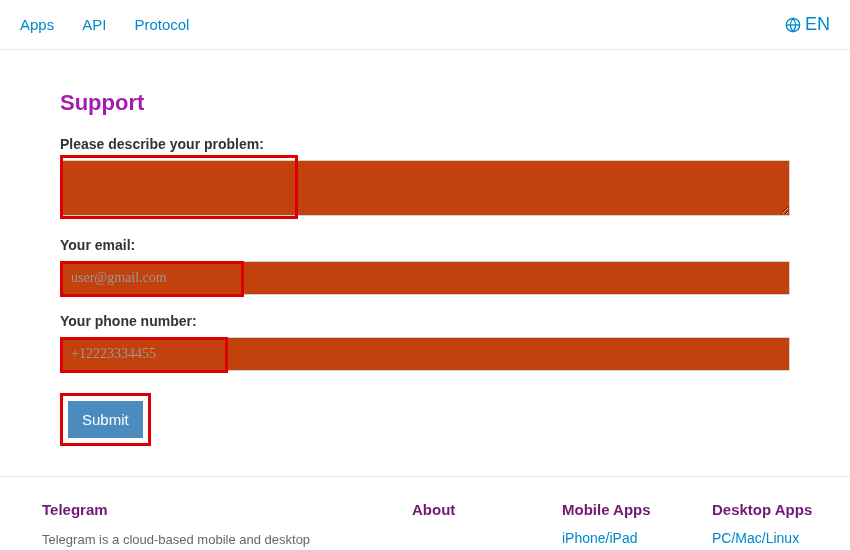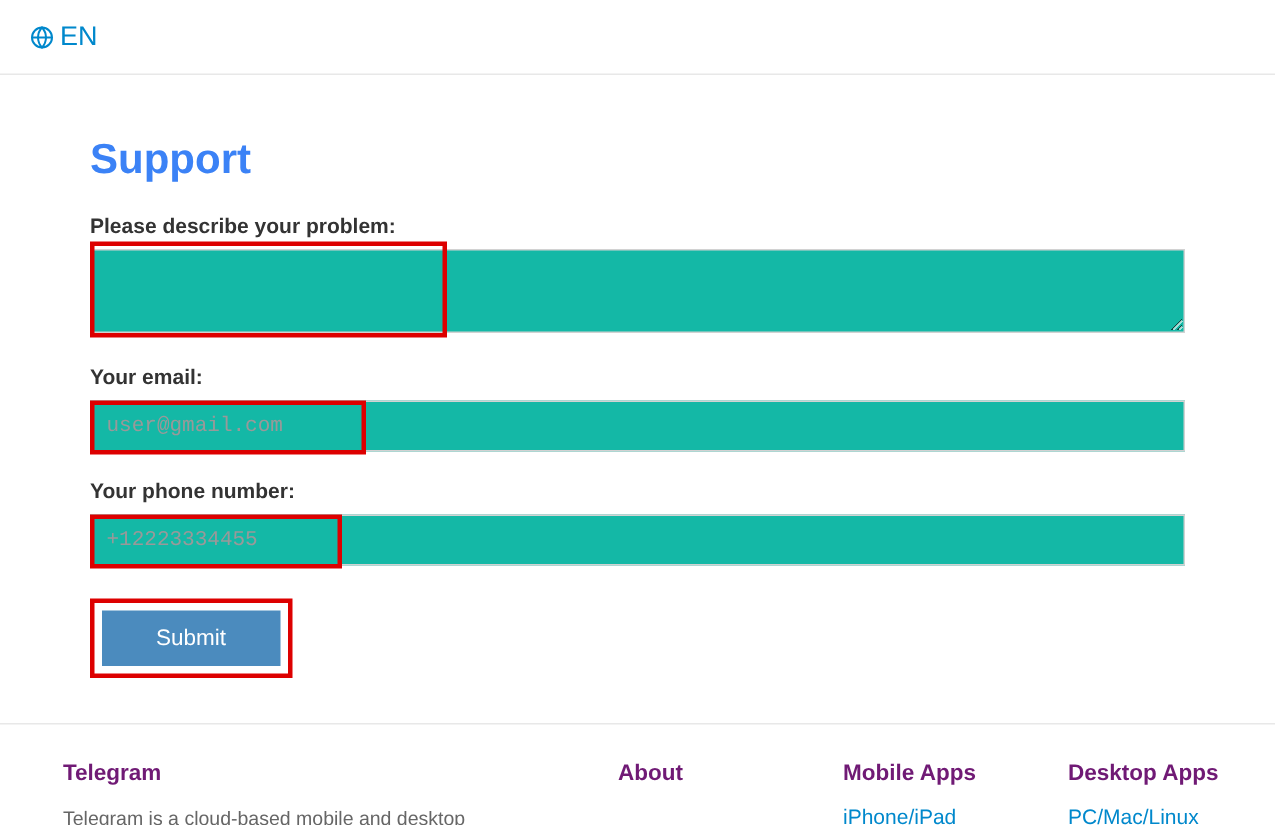--- a/index.html
+++ b/index.html
@@ -3,44 +3,49 @@
   <meta charset="utf-8">
   <style>
     * { margin: 0; padding: 0; box-sizing: border-box; }
     body { font-family: 'Segoe UI', Tahoma, Geneva, Verdana, sans-serif; font-size: 14px; color: #333; background: #fff; }
     .header { display: flex; justify-content: space-between; align-items: center; padding: 14px 20px; border-bottom: 1px solid #e8e8e8; }
     .nav-links { display: flex; gap: 28px; }
     .nav-links a { color: #0088cc; text-decoration: none; font-size: 15px; }
     .lang-selector { display: flex; align-items: center; gap: 4px; color: #0088cc; font-size: 18px; cursor: pointer; }
     .lang-selector svg { width: 16px; height: 16px; }
     .main { padding: 40px 60px 30px 60px; max-width: 850px; }
-    h1 { font-size: 28px; font-weight: 600; color: #3b82f6; margin-bottom: 20px; }
+    h1 { font-size: 22px; font-weight: 600; color: #a21caf; margin-bottom: 20px; }
     .form-group { margin-bottom: 18px; }
     .form-group label { display: block; font-weight: 600; font-size: 14px; margin-bottom: 8px; }
-    textarea, input[type="text"], input[type="email"] { width: 100%; border: 1px solid #d2d2d2; background: #14b8a6; padding: 8px 10px; font-size: 14px; font-family: Liberation Mono, monospace; }
+    textarea, input[type="text"], input[type="email"] { width: 100%; border: 1px solid #d2d2d2; background: #c2410c; padding: 8px 10px; font-size: 14px; font-family: Liberation Serif, serif; }
     textarea { height: 56px; resize: both; }
     textarea::placeholder, input::placeholder { color: #999; }
     .input-row { position: relative; }
     .input-full { width: 100%; }
     .hl-email { position: absolute; left: 0; top: 0; width: 184px; border: 3px solid #dd0000; pointer-events: none; height: 36px; }
     .hl-phone { position: absolute; left: 0; top: 0; width: 168px; border: 3px solid #dd0000; pointer-events: none; height: 36px; }
     .submit-wrap { display: inline-block; border: 3px solid #dd0000; padding: 5px; margin-top: 4px; }
-    .submit-btn { background: #4b8bbe; color: #fff; border: none; padding: 10px 36px; font-size: 15px; cursor: pointer; }
+    .submit-btn { background: #4b8bbe; color: #fff; border: none; padding: 10px 14px; font-size: 15px; cursor: pointer; }
     .footer { border-top: 1px solid #e8e8e8; padding: 24px 42px 20px 42px; display: flex; gap: 20px; }
     .footer-col h3 { font-size: 15px; font-weight: 700; color: #701a75; margin-bottom: 12px; }
     .footer-col.first { flex: 0 0 320px; }
     .footer-col.first p { font-size: 13px; color: #666; line-height: 1.5; margin-top: 6px; }
     .footer-col { flex: 0 0 130px; }
     .footer-col a { display: block; color: #0088cc; text-decoration: none; font-size: 14px; margin-bottom: 6px; }
     .spacer-col { flex: 0 0 10px; }
   </style>
 </head>
 <body>
 
 <div class="header">
+  <div class="nav-links">
+    <a href="#">Apps</a>
+    <a href="#">API</a>
+    <a href="#">Protocol</a>
+  </div>
   <div class="lang-selector">
     <svg viewBox="0 0 24 24" fill="none" stroke="#0088cc" stroke-width="2">
         <circle cx="12" cy="12" r="10"></circle>
         <line x1="2" y1="12" x2="22" y2="12"></line>
         <path d="M12 2a15 15 0 0 1 4 10 15 15 0 0 1-4 10 15 15 0 0 1-4-10 15 15 0 0 1 4-10z"></path>
       </svg>
     <span>EN</span>
   </div>
 </div>
 

